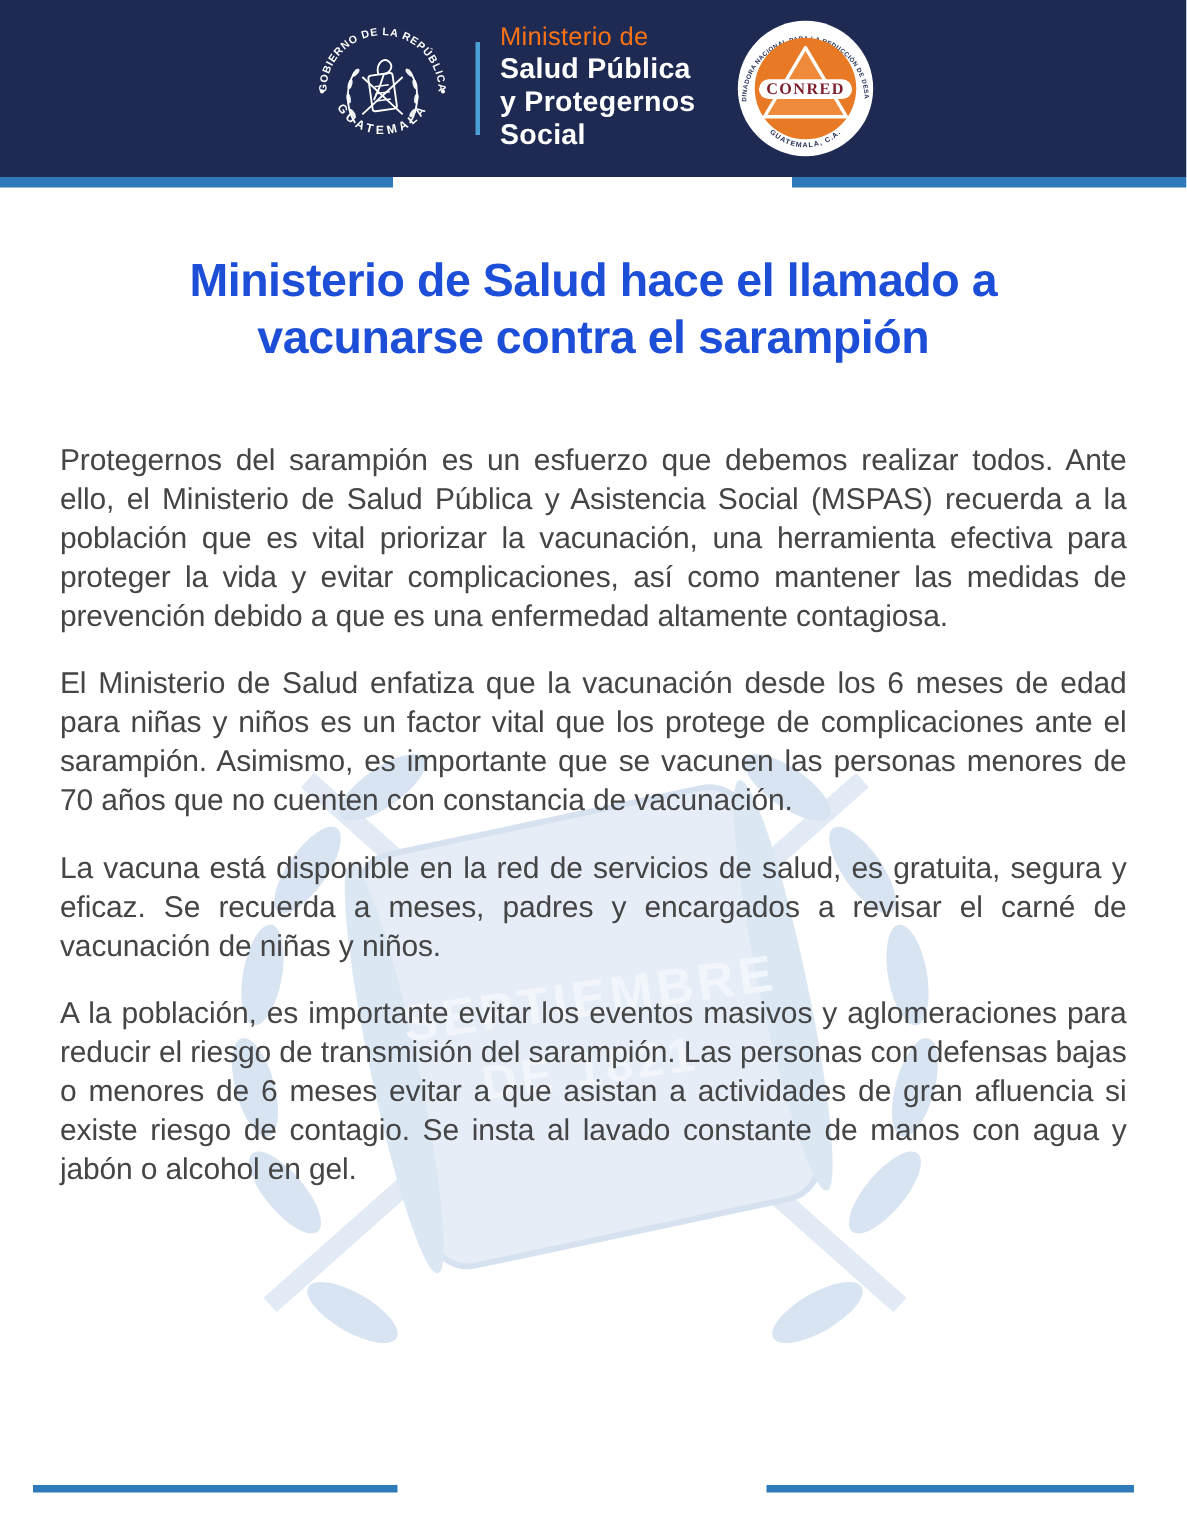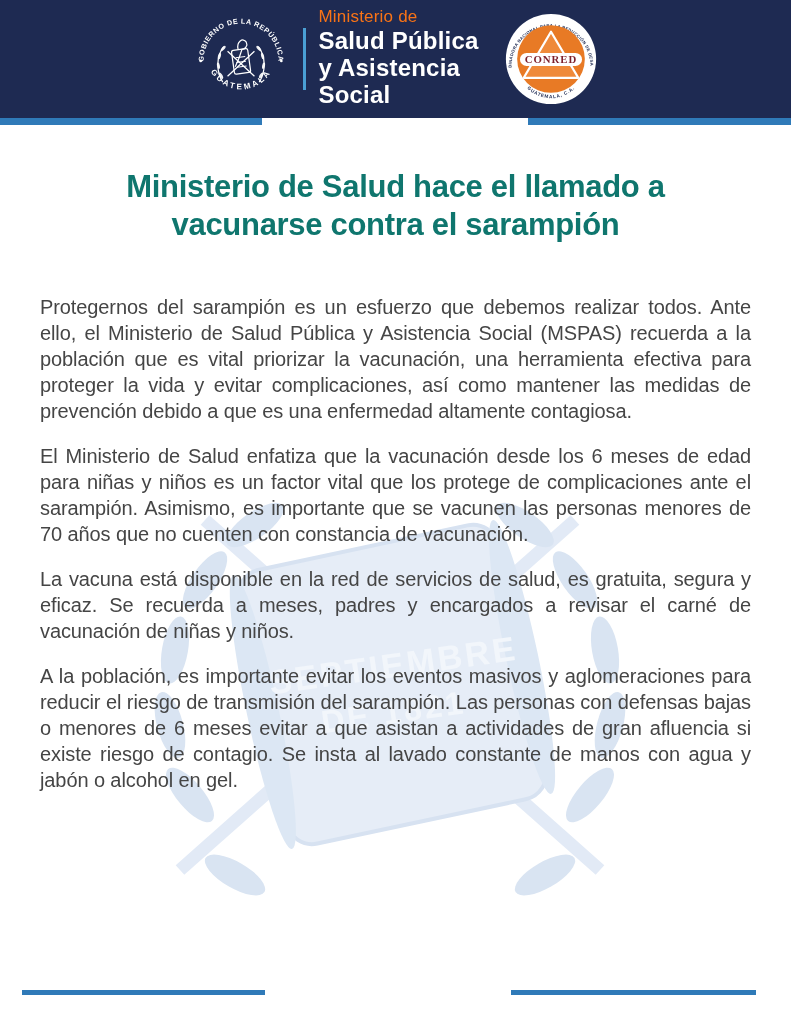--- a/index.html
+++ b/index.html
@@ -10,31 +10,31 @@
   
   .header-band{
     position:absolute;top:0;left:0;width:791px;height:118px;
     background:#1e2a52;display:flex;align-items:center;justify-content:center;
   }
   .logo-group{display:flex;align-items:center;}
   .seal-svg{width:96px;height:96px;display:block;}
   .header-divider{width:3px;height:62px;background:#4a9fd4;margin:0 13px 0 14px;}
   .ministry-text{color:#ffffff;line-height:1;}
   .ministry-line1{font-size:17px;font-weight:400;color:#f97316;letter-spacing:.2px;margin-bottom:4px;}
-  .ministry-line-bold{font-size:24px;font-weight:700;letter-spacing:.2px;margin-bottom:3px;}
+  .ministry-line-bold{font-size:19px;font-weight:700;letter-spacing:.2px;margin-bottom:3px;}
   .conred-svg{width:94px;height:94px;display:block;margin-left:26px;}
   .strip{position:absolute;top:118px;height:7px;background:#2f7ab8;}
   .strip-left{left:0;width:262px;}
   .strip-right{left:528px;width:263px;}
   
   .watermark{position:absolute;left:95px;top:415px;width:590px;height:570px;z-index:0;pointer-events:none;}
   
   .content{position:absolute;top:125px;left:0;width:791px;z-index:1;}
   .doc-title{
-    margin:43px 40px 0;text-align:center;color:#0f766e;
+    margin:43px 40px 0;text-align:center;color:#1d4ed8;
     font-size:31px;line-height:38px;font-weight:700;letter-spacing:-.3px;
   }
   .doc-body{margin:50px 40px 4px;}
   .doc-body p{
     margin:0 0 19px;font-size:20px;line-height:26px;color:#454545;
     text-align:justify;letter-spacing:-.1px;
   }
   .dateline{
     margin-top:20px;text-align:center;font-style:italic;
     font-size:20px;color:#454545;
@@ -84,21 +84,21 @@
           <ellipse cx="72.5" cy="47" rx="3.4" ry="1.5" transform="rotate(-105 72.5 47)"></ellipse>
           <ellipse cx="68.5" cy="39" rx="3.4" ry="1.5" transform="rotate(-130 68.5 39)"></ellipse>
         </g>
       </svg>
 
       <div class="header-divider"></div>
 
       <div class="ministry-text">
         <div class="ministry-line1">Ministerio de</div>
         <div class="ministry-line-bold">Salud Pública</div>
-        <div class="ministry-line-bold">y Asistencia</div>
+        <div class="ministry-line-bold">y Protegernos</div>
         <div class="ministry-line-bold">Social</div>
       </div>
 
       <svg class="conred-svg" viewBox="0 0 100 100">
         <defs>
           <path id="conredTop" d="M 8,58 A 42,42 0 1 1 92,58"></path>
           <path id="conredBottom" d="M 19,74 A 36,36 0 0 0 81,74"></path>
         </defs>
         <circle cx="50" cy="50" r="48" fill="#ffffff"></circle>
         <text fill="#1e2a52" font-size="4.5" font-weight="bold" letter-spacing="0.3" font-family="Liberation Sans, sans-serif">

